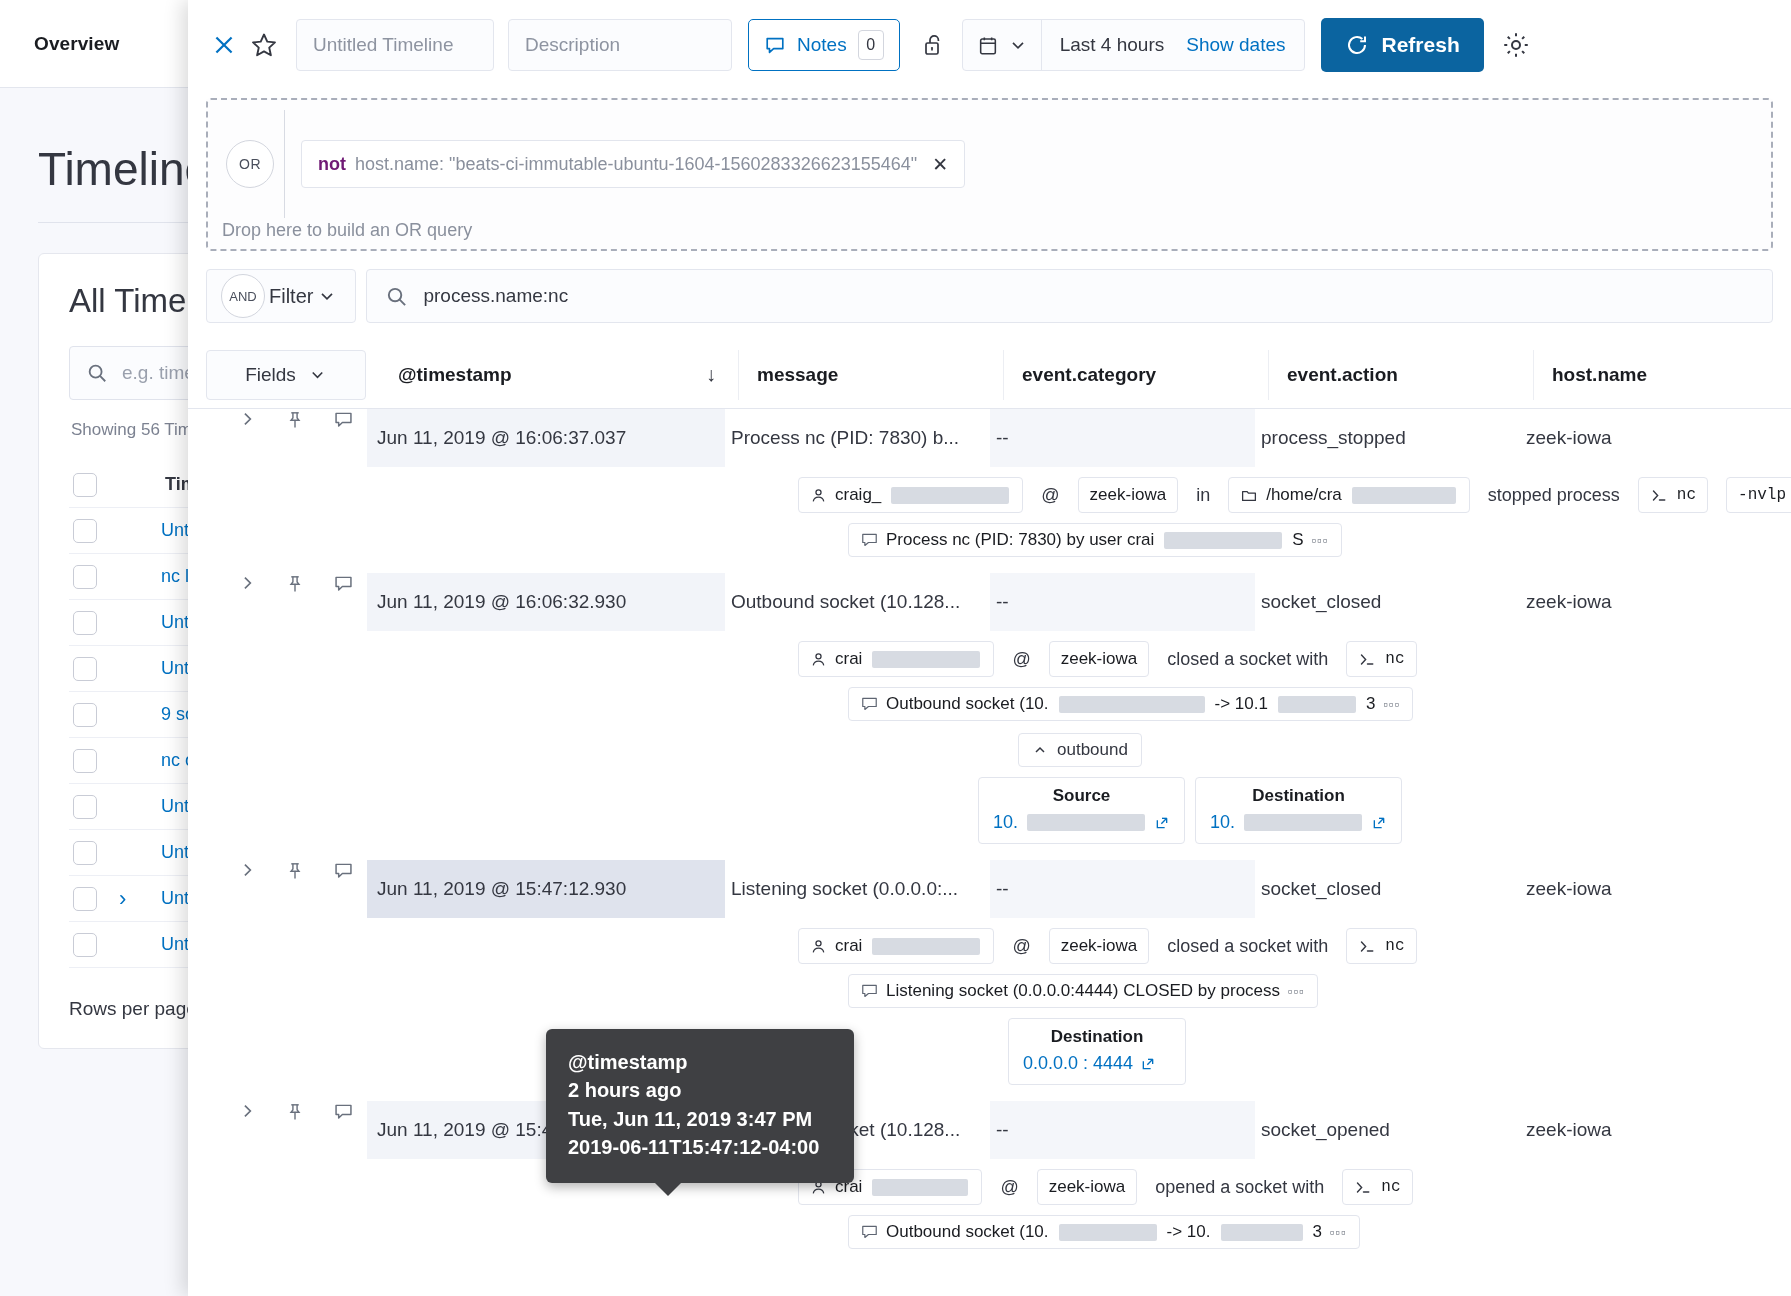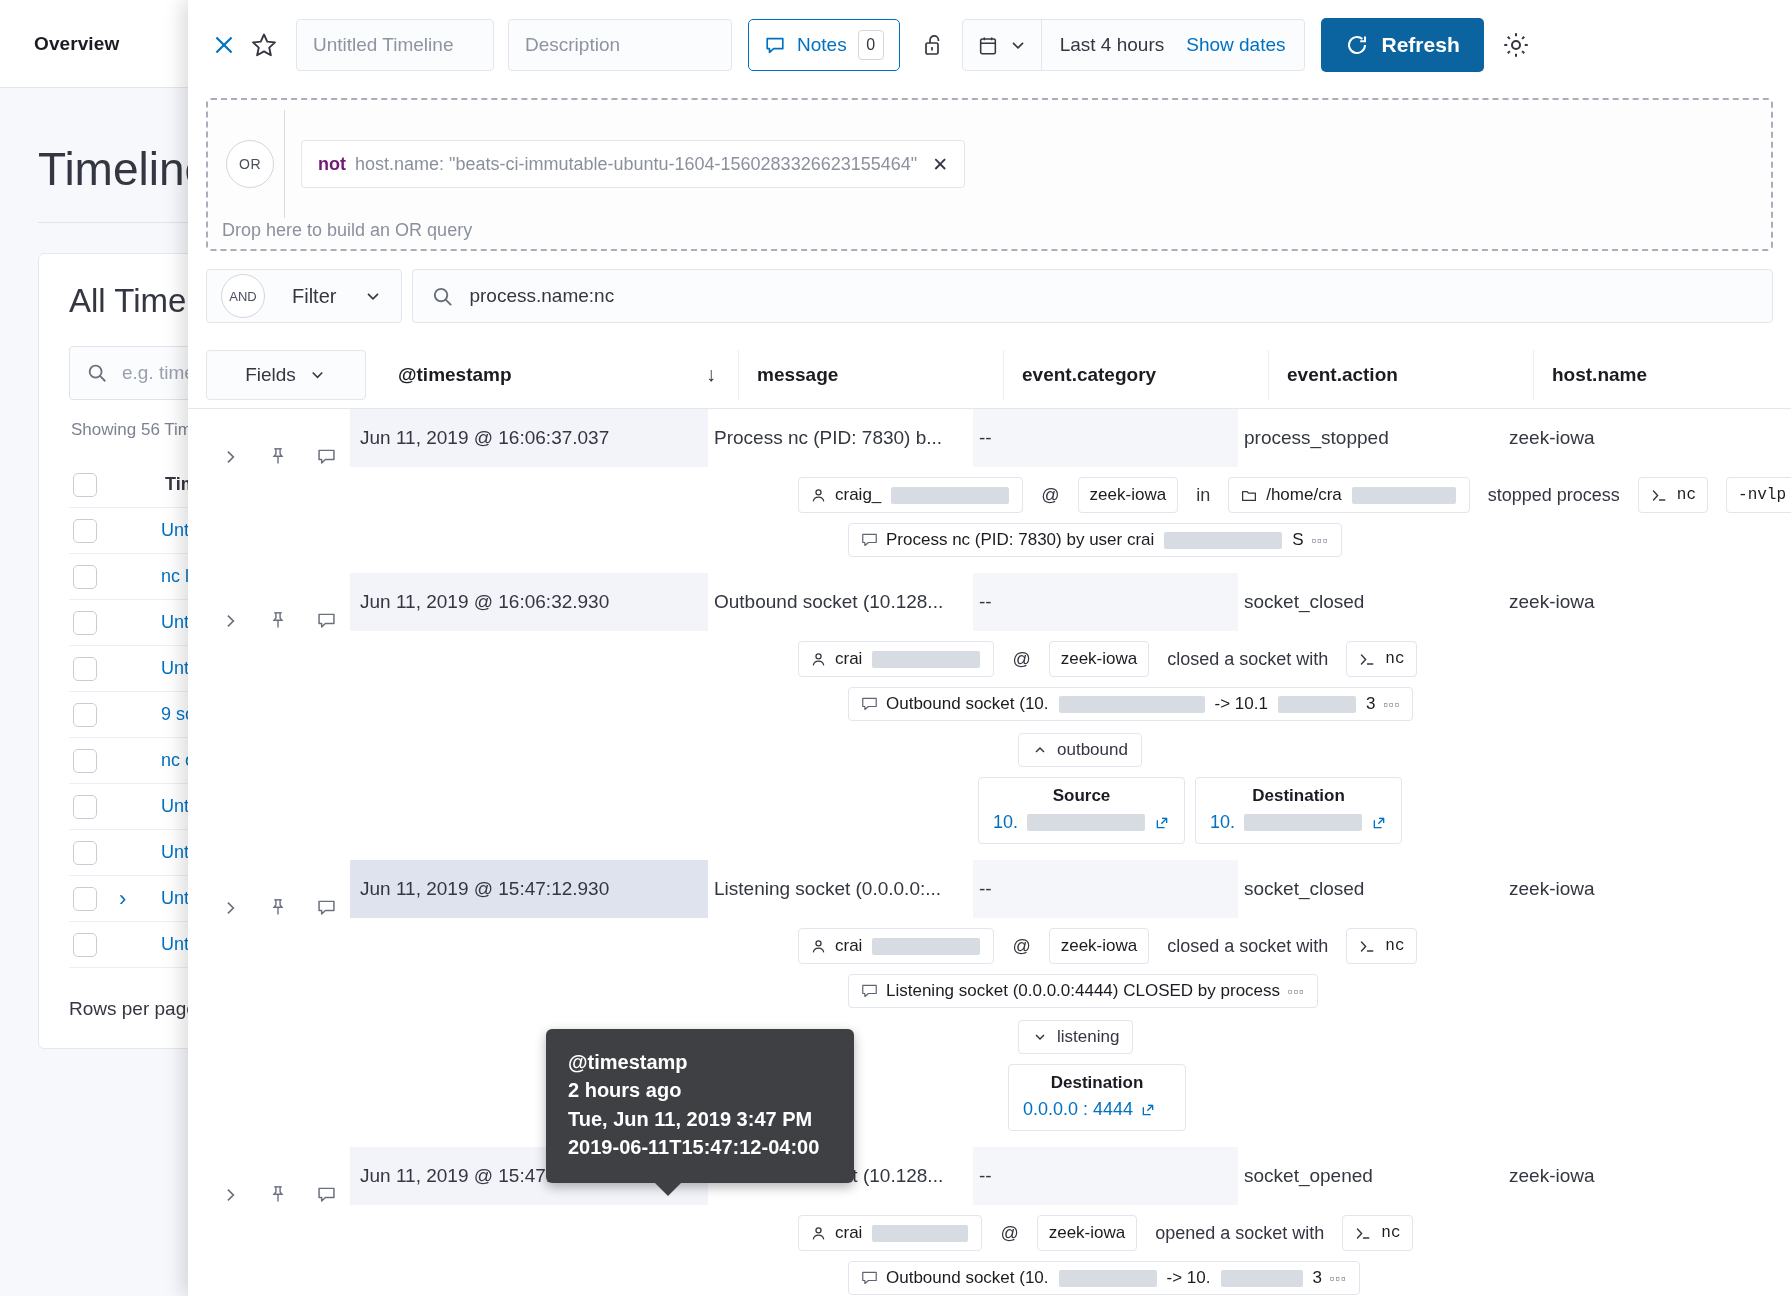--- a/index.html
+++ b/index.html
@@ -133,21 +133,21 @@
     font-size: 18px; color: #8a909d; white-space: nowrap;
   }
   #query-pill b { color: #701a75; font-weight: bold; }
   #query-pill .x { color: #343741; font-size: 19px; margin-left: 6px; }
   #drop-hint { font-size: 18px; color: #8a909d; margin-top: 2px; }
 
   
   #filterrow { display: flex; gap: 10px; margin: 18px 18px 0 18px; flex: none; }
   #filter-btn {
     height: 54px; border: 1px solid #e3e6ee; border-radius: 4px; background: #fbfcfe;
-    display: flex; align-items: center; gap: 27px; padding: 0 18px 0 14px;
+    display: flex; align-items: center; gap: 4px; padding: 0 18px 0 14px;
   }
   #and-badge {
     width: 44px; height: 44px; border: 1px solid #d3d6de; border-radius: 50%;
     display: flex; align-items: center; justify-content: center;
     font-size: 13px; color: #4a4f5c; background: #fff;
   }
   #filter-btn .lbl { font-size: 20px; color: #343741; }
   #search-wrap {
     flex: 1; height: 54px; border: 1px solid #e3e6ee; border-radius: 4px; background: #fbfcfe;
     display: flex; align-items: center; gap: 15px; padding: 0 18px;
@@ -173,21 +173,21 @@
   .th .sortarrow { margin-left: auto; margin-right: 22px; color: #343741; font-size: 20px; font-weight: normal;}
   .w-ts { width: 358px; }
   .w-msg { width: 265px; }
   .w-cat { width: 265px; }
   .w-act { width: 265px; }
   .w-host { width: 300px; }
 
   #table-body { flex: 1; overflow: hidden; position: relative; }
 
   .evt-main {
-    display: flex; align-items: flex-end; height: 58px; padding-left: 18px;
+    display: flex; align-items: flex-start; height: 58px; padding-left: 35px;
   }
   .evt-main .rowico {
     width: 48px; display: flex; align-items: center; justify-content: center;
     color: #69707d; flex: none;
   }
   .evt-main .cell {
     height: 58px; display: flex; align-items: center; padding-left: 6px;
     font-size: 19px; color: #343741; white-space: nowrap; overflow: hidden; flex: none;
   }
   .evt-main .cell.ts { background: #f2f4f9; padding-left: 10px; }
@@ -698,30 +698,20 @@
             </div>
             <div class="dline l2" style="margin-top:10px">
               <span class="msgchip">
                 <svg width="17" height="16" viewBox="0 0 24 22" stroke="#5e6572" stroke-width="1.7" fill="none" stroke-linejoin="round">
                   <path d="M2.5 3h19v11.5h-11l-5 4.2v-4.2h-3z"></path>
                 </svg>
                 <span>Listening socket (0.0.0.0:4444) CLOSED by process</span>
                 <span class="dots">▫▫▫</span>
               </span>
             </div>
-            <div class="dline" style="padding-left:830px;margin-top:12px">
-              <span class="togglechip">
-                <span>
-                  <svg width="16" height="16" viewBox="0 0 24 24" stroke="#343741" stroke-width="2.2" fill="none">
-                    <polyline points="6,9 12,15 18,9"></polyline>
-                  </svg>
-                </span>
-                <span>listening</span>
-              </span>
-            </div>
             <div class="dline netboxes" style="padding-left:820px;margin-top:10px">
               <div class="netbox">
                 <div class="cap">Destination</div>
                 <div class="val">
                   <span>0.0.0.0 : 4444</span>
                   <span>
                     <svg width="16" height="16" viewBox="0 0 24 24" stroke="#0071c2" stroke-width="2" fill="none">
                       <polyline points="19,5 19,12"></polyline>
                       <polyline points="19,5 12,5"></polyline>
                       <line x1="19" y1="5" x2="11" y2="13"></line>

